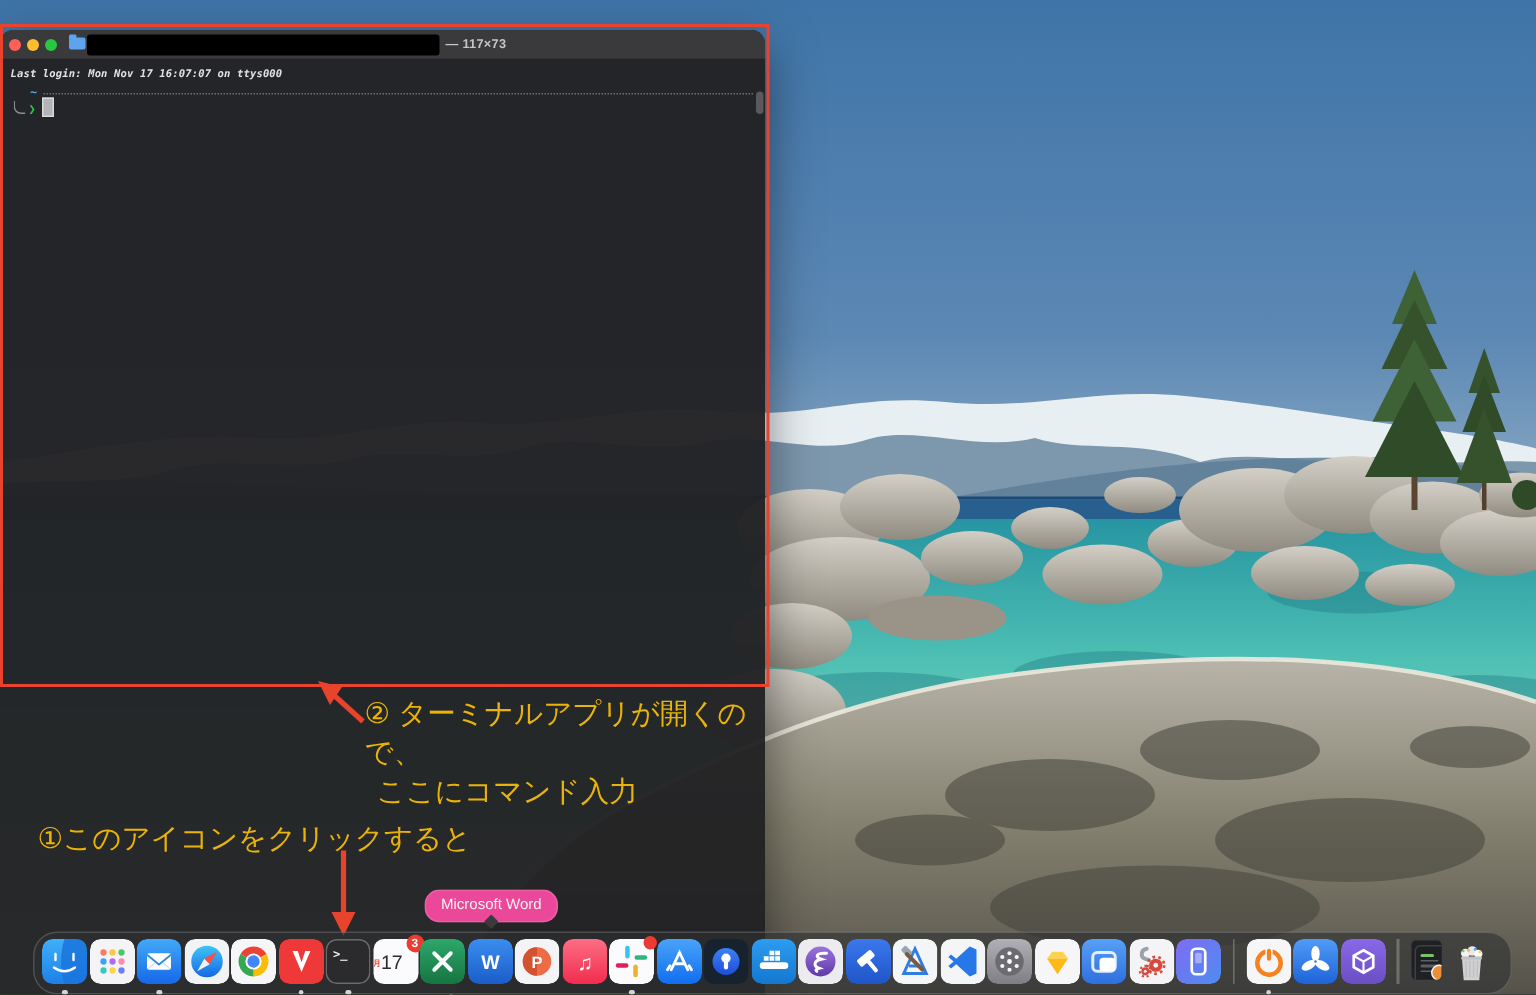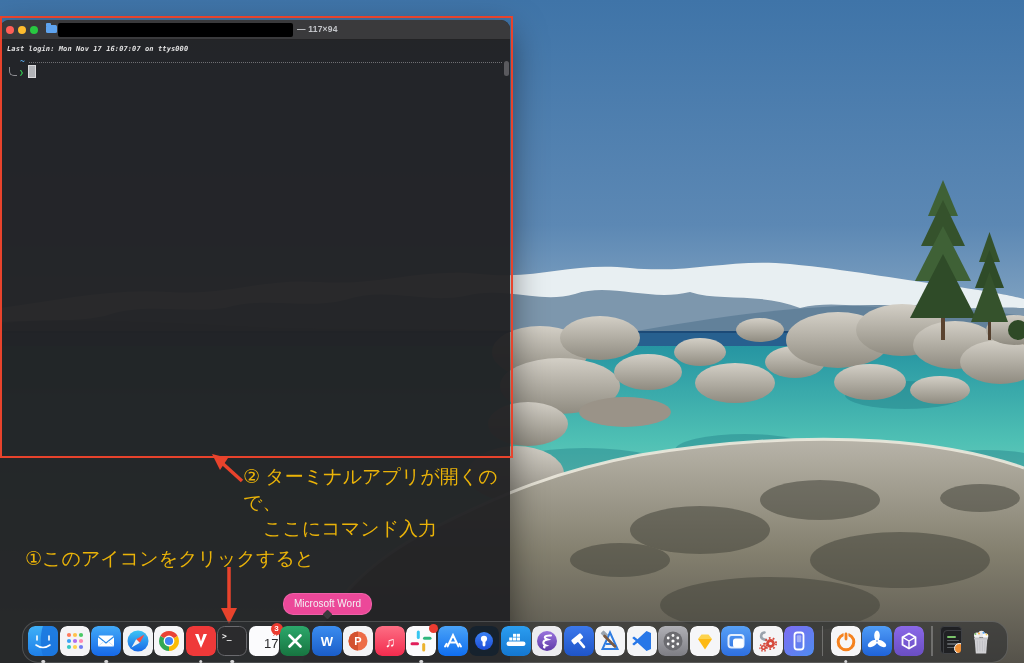--- a/index.html
+++ b/index.html
@@ -33,21 +33,21 @@
   .p-chev{color:#32c74f;font-size:8px;font-weight:700;margin-left:2px;line-height:10px;}
   .p-cursor{width:6px;height:11px;background:#b2b4b8;border:1px solid #d9d9db;margin-left:4px;}
   .scroll-thumb{position:absolute;right:1.5px;top:21px;width:5px;height:15px;background:#5a5a5e;border-radius:3px;}
 
   
   .anno-rect{position:absolute;left:0;top:16px;width:509px;height:438px;z-index:3;
              border:2px solid #e8432c;pointer-events:none;}
   .anno-arrows{position:absolute;left:0;top:0;z-index:4;pointer-events:none;}
   .jp{position:absolute;z-index:4;color:#eab308;font-weight:500;pointer-events:none;}
   .jp-step2{left:243px;top:464px;font-size:19px;line-height:26px;width:290px;}
-  .jp-step2 .l2{margin-left:20px;font-family:Liberation Serif, serif;}
+  .jp-step2 .l2{margin-left:8px;font-family:Liberation Serif, serif;}
   .jp-step1{left:25px;top:546px;font-size:19px;}
 
   
   .tooltip{position:absolute;left:283px;top:593px;height:20px;z-index:8;
            background:#ec4899;border:1px solid rgba(255,255,255,.14);border-radius:10px;
            color:#f2f2f4;font-size:10px;line-height:20px;padding:0 10px;white-space:nowrap;}
   .tooltip::after{content:"";position:absolute;left:50%;bottom:-3.5px;width:7px;height:7px;margin-left:-3.5px;
                   background:#3b3b3d;transform:rotate(45deg);border-radius:1px;}
 
   
@@ -56,21 +56,21 @@
         display:flex;align-items:flex-start;gap:1.5px;padding:4px 5px 0 5px;}
   .dock-item{position:relative;width:30px;height:37px;flex:none;}
   .tile{width:30px;height:30px;border-radius:7px;overflow:hidden;position:relative;}
   .tile svg{display:block;width:30px;height:30px;}
   .dock-sep{width:1.5px;height:30px;background:rgba(255,255,255,.25);margin:0 6px;flex:none;}
   .run-dot{position:absolute;left:50%;bottom:0;transform:translateX(-50%);
            width:3.5px;height:3.5px;border-radius:50%;background:#d4d4d6;}
   .badge{position:absolute;top:-3px;right:-4px;min-width:8px;height:12px;padding:0 2px;border-radius:7px;
          background:#ec3b30;color:#fff;font-size:8px;line-height:12px;text-align:center;font-weight:600;}
   .badge-dot{min-width:5px;width:9px;height:9px;padding:0;border-radius:5px;top:-2px;right:-2px;}
-  .tile-calendar{background:#fbfbfd;display:flex;flex-direction:column;align-items:flex-end;}
+  .tile-calendar{background:#fbfbfd;display:flex;flex-direction:row;align-items:center;}
   .cal-top{font-size:5.5px;color:#e5493a;font-weight:700;margin-top:3.5px;line-height:6px;}
   .cal-day{font-size:13px;color:#2c2c2e;line-height:14px;margin-top:1px;}
   .is-thumb{width:24px;}
   .tile-thumb{width:22px;height:28px;border-radius:4px;background:#1f2023;border:1px solid #3e4044;box-sizing:border-box;padding:3px 2px;}
   .mini-line{height:1.5px;border-radius:1px;background:#5c6064;margin:2px 1px;}
   .mini-line.g{background:#7ac36a;width:9px;}
   .mini-line.s{width:12px;}
   .thumb-badge{position:absolute;right:-4px;bottom:-1px;width:9px;height:9px;border-radius:50%;
                background:#ef8f35;border:1.5px solid #f4f4f6;}
   .tile-trash{background:transparent;}
@@ -164,21 +164,21 @@
     </g>
   </svg>
 
   <div class="terminal">
     <div class="titlebar">
       <div class="tl close"></div>
       <div class="tl min"></div>
       <div class="tl zoom"></div>
       <div class="proxy-folder"></div>
       <div class="redaction"></div>
-      <div class="win-title">— 117×94</div>
+      <div class="win-title">— 117×73</div>
     </div>
     <div class="term-body">
       <div class="term-line1">Last login: Mon Nov 17 16:07:07 on ttys000</div>
       <div class="p-row2">
         <span class="p-tilde">~</span>
         <span class="p-dots"></span>
       </div>
       <div class="p-row3">
         <span class="p-corner"></span>
         <span class="p-chev">❯</span>

